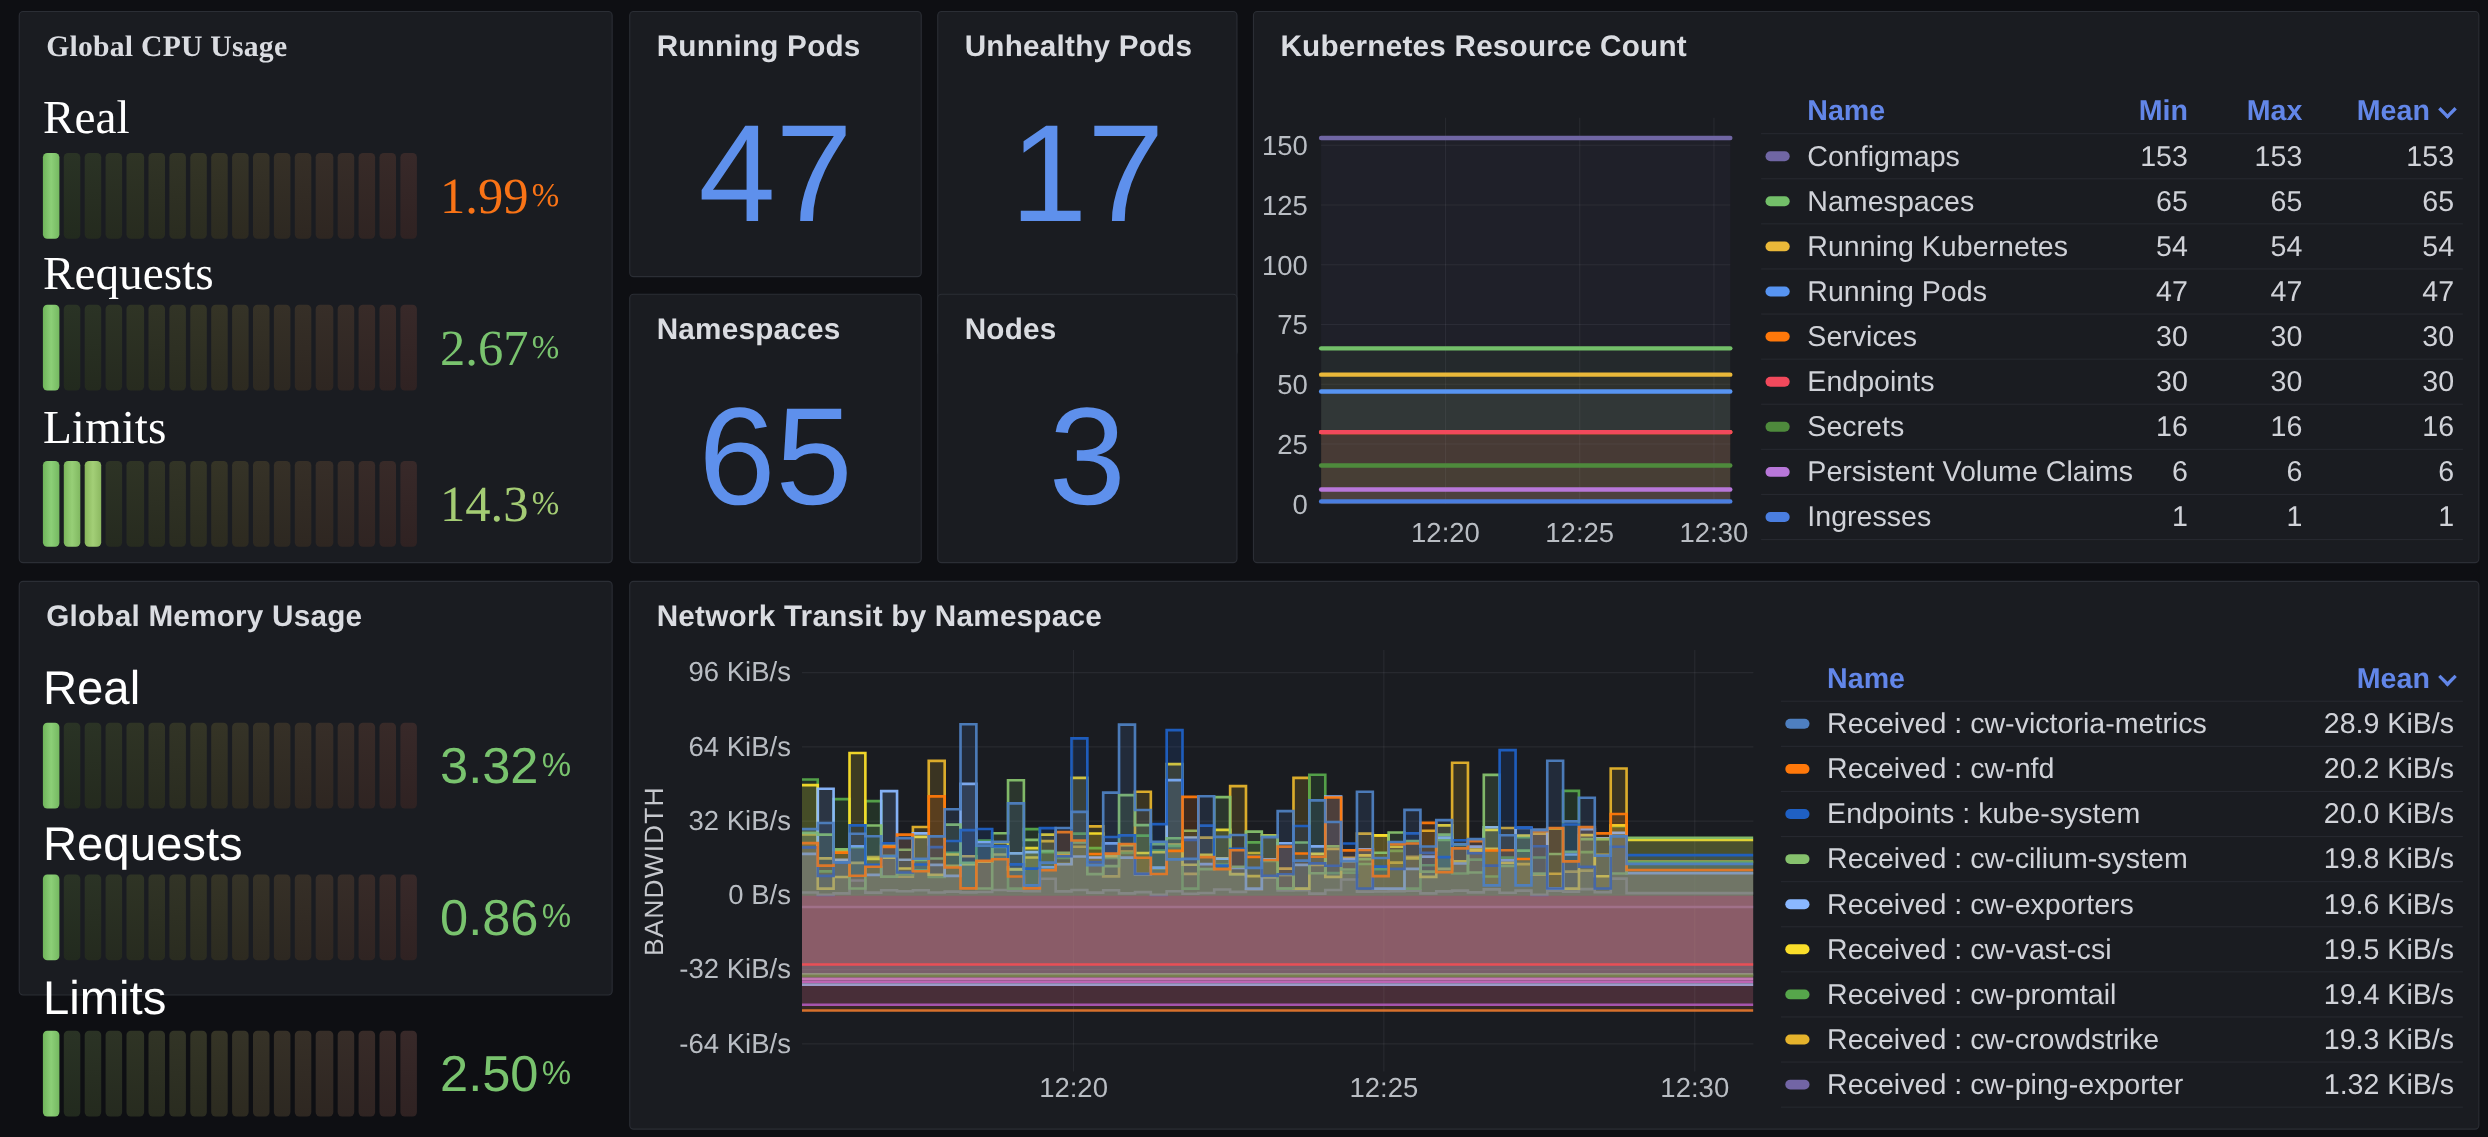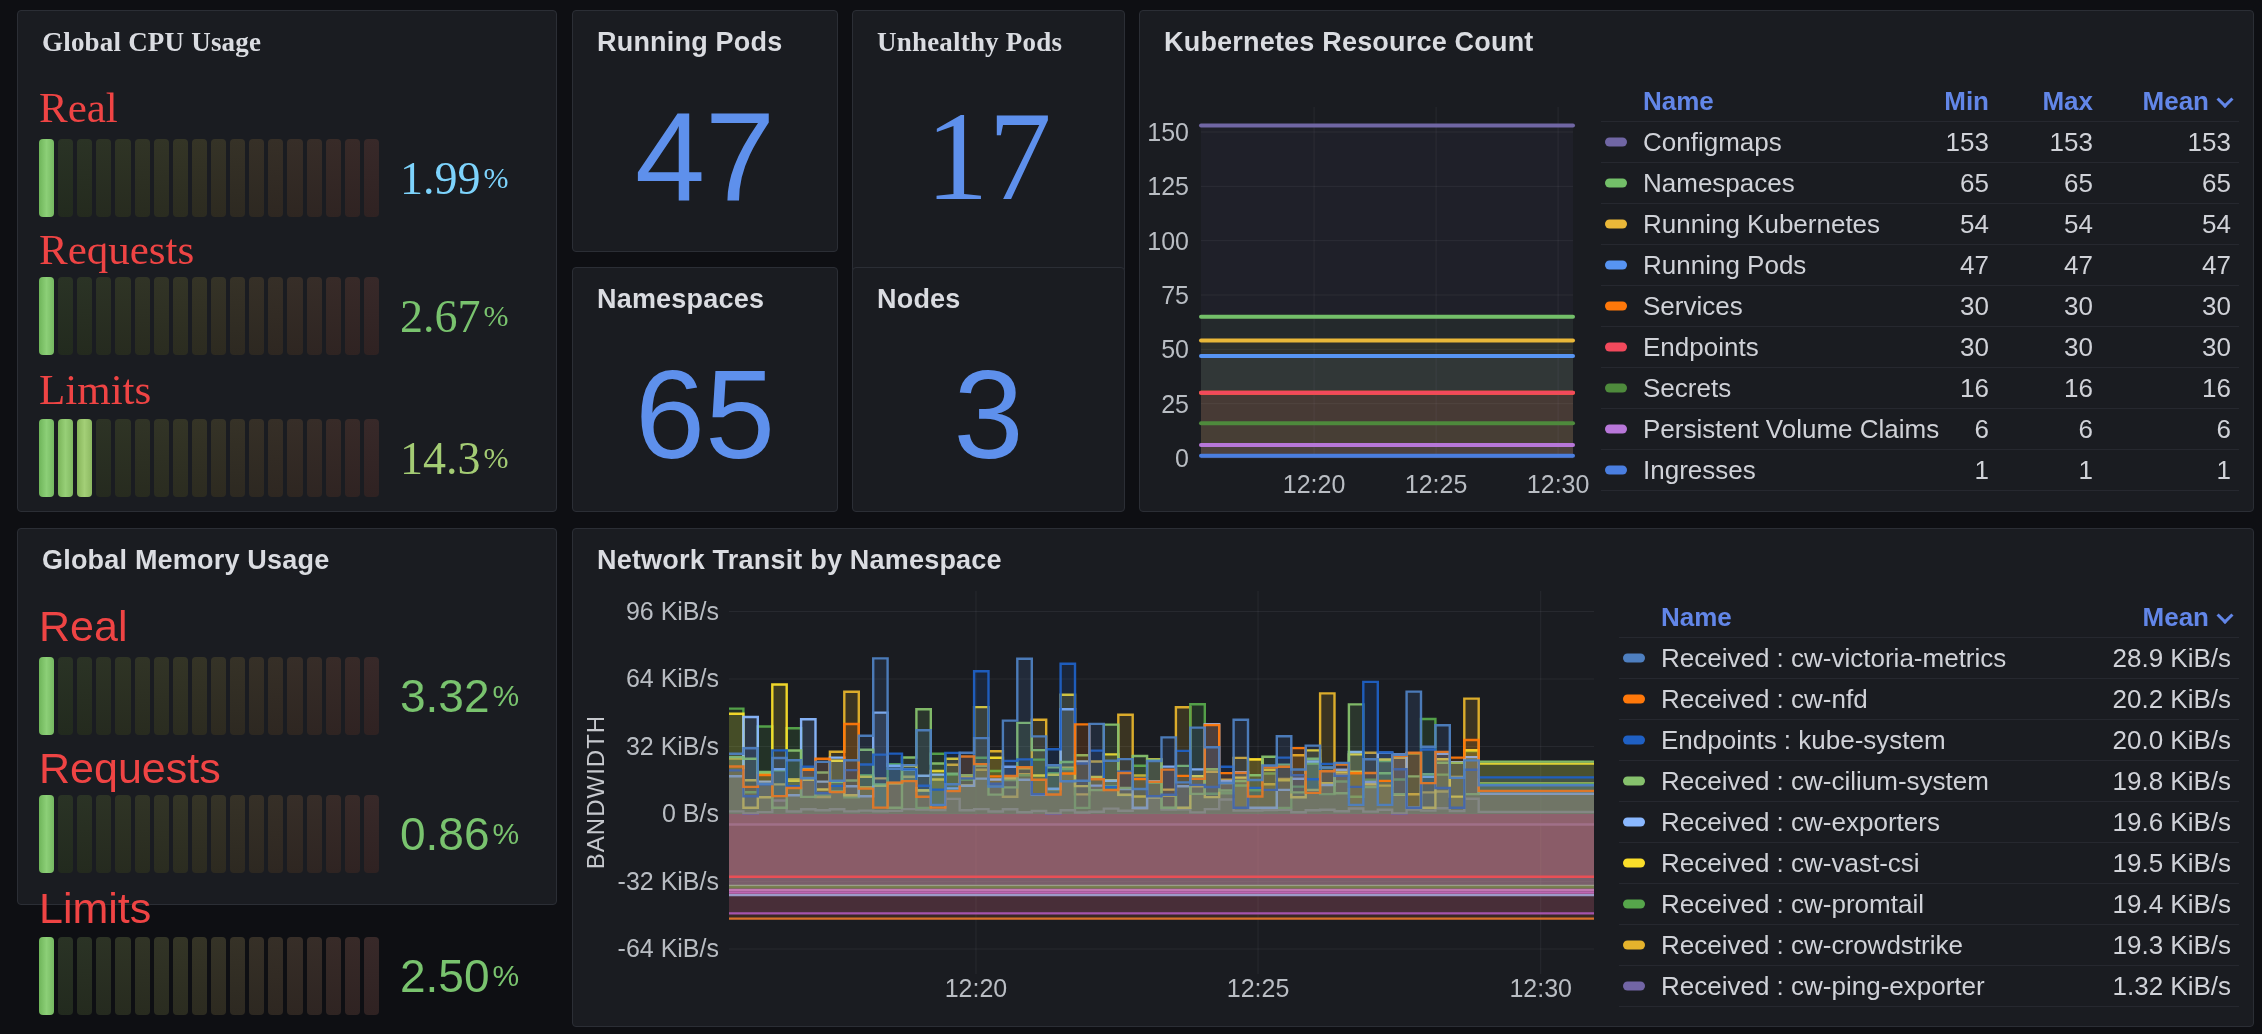--- a/index.html
+++ b/index.html
@@ -3,21 +3,21 @@
 <meta charset="utf-8">
 <style>
   html,body{margin:0;padding:0;background:var(--page-bg,#0e0f13);}
   body{width:2262px;height:1034px;position:relative;overflow:hidden;
        font-family:"Liberation Sans","DejaVu Sans",sans-serif;color:#d8d9da;}
   .panel{position:absolute;background:var(--panel-bg,#1a1c21);border:1px solid #2b2e35;
          border-radius:4px;box-sizing:border-box;}
   .panel-title{position:absolute;left:24px;top:16px;margin:0;font-size:27px;font-weight:600;
                color:#dadce1;letter-spacing:.2px;white-space:nowrap;cursor:pointer;}
   
-  .g-label{position:absolute;left:21px;font-size:43px;font-weight:400;color:#ef4444;line-height:50px;}
+  .g-label{position:absolute;left:21px;font-size:43px;font-weight:400;color:#ffffff;line-height:50px;}
   .g-cells{position:absolute;left:21px;width:340px;height:78px;display:flex;gap:4px;}
   .g-cells .cell{flex:1;border-radius:4px;}
   .g-value{position:absolute;left:382px;height:78px;display:flex;align-items:baseline;
            font-size:46px;font-weight:400;}
   .g-value{align-items:center;}
   .g-value .unit{font-size:30px;margin-left:3px;}
   
   .stat-value{position:absolute;left:0;right:0;top:50px;height:192px;display:flex;
               align-items:center;justify-content:center;color:var(--accent,#5e90ec);
               font-size:126px;font-weight:500;}
@@ -56,21 +56,21 @@
       <div class="cell" style="background: linear-gradient(rgb(53, 51, 39), rgb(45, 42, 32));"></div>
       <div class="cell" style="background: linear-gradient(rgb(54, 50, 39), rgb(45, 41, 33));"></div>
       <div class="cell" style="background: linear-gradient(rgb(54, 48, 39), rgb(45, 40, 33));"></div>
       <div class="cell" style="background: linear-gradient(rgb(54, 47, 39), rgb(46, 39, 33));"></div>
       <div class="cell" style="background: linear-gradient(rgb(55, 46, 40), rgb(46, 38, 33));"></div>
       <div class="cell" style="background: linear-gradient(rgb(55, 45, 40), rgb(46, 37, 34));"></div>
       <div class="cell" style="background: linear-gradient(rgb(56, 43, 40), rgb(47, 36, 34));"></div>
       <div class="cell" style="background: linear-gradient(rgb(56, 42, 40), rgb(47, 35, 34));"></div>
       <div class="cell" style="background: linear-gradient(rgb(56, 41, 41), rgb(47, 34, 34));"></div>
     </div>
-  <div class="g-value" style="top: 128px; color: #7dd3fc;">
+  <div class="g-value" style="top: 128px; color: #f97316;">
     <span>1.99</span>
       <span class="unit">%</span>
   </div>
   <div class="g-label" style="top:214px">Requests</div>
   <div class="g-cells" style="top:266px">
       <div class="cell" style="background: linear-gradient(90deg, rgb(111, 181, 90) 0%, rgb(140, 207, 119) 50%, rgb(117, 184, 97) 100%);"></div>
       <div class="cell" style="background: linear-gradient(rgb(42, 51, 37), rgb(34, 42, 30));"></div>
       <div class="cell" style="background: linear-gradient(rgb(43, 51, 37), rgb(36, 42, 30));"></div>
       <div class="cell" style="background: linear-gradient(rgb(45, 51, 37), rgb(37, 42, 31));"></div>
       <div class="cell" style="background: linear-gradient(rgb(47, 52, 37), rgb(39, 43, 31));"></div>
@@ -116,21 +116,21 @@
   <div class="g-value" style="top: 408px; color: rgb(164, 204, 116);">
     <span>14.3</span>
       <span class="unit">%</span>
   </div>
 </section>
 
 <section class="panel" style="left:572px;top:10px;width:266px;height:242px;">
   <h2 class="panel-title">Running Pods</h2>
   <div class="stat-value">47</div>
 </section>
-<section class="panel" style="left:852px;top:10px;width:273px;height:314px;font-family:Liberation Serif, serif;">
+<section class="panel" style="left:852px;top:10px;width:273px;height:314px;">
   <h2 class="panel-title">Unhealthy Pods</h2>
   <div class="stat-value">17</div>
 </section>
 <section class="panel" style="left:572px;top:267px;width:266px;height:245px;">
   <h2 class="panel-title">Namespaces</h2>
   <div class="stat-value">65</div>
 </section>
 <section class="panel" style="left:852px;top:267px;width:273px;height:245px;">
   <h2 class="panel-title">Nodes</h2>
   <div class="stat-value">3</div>

